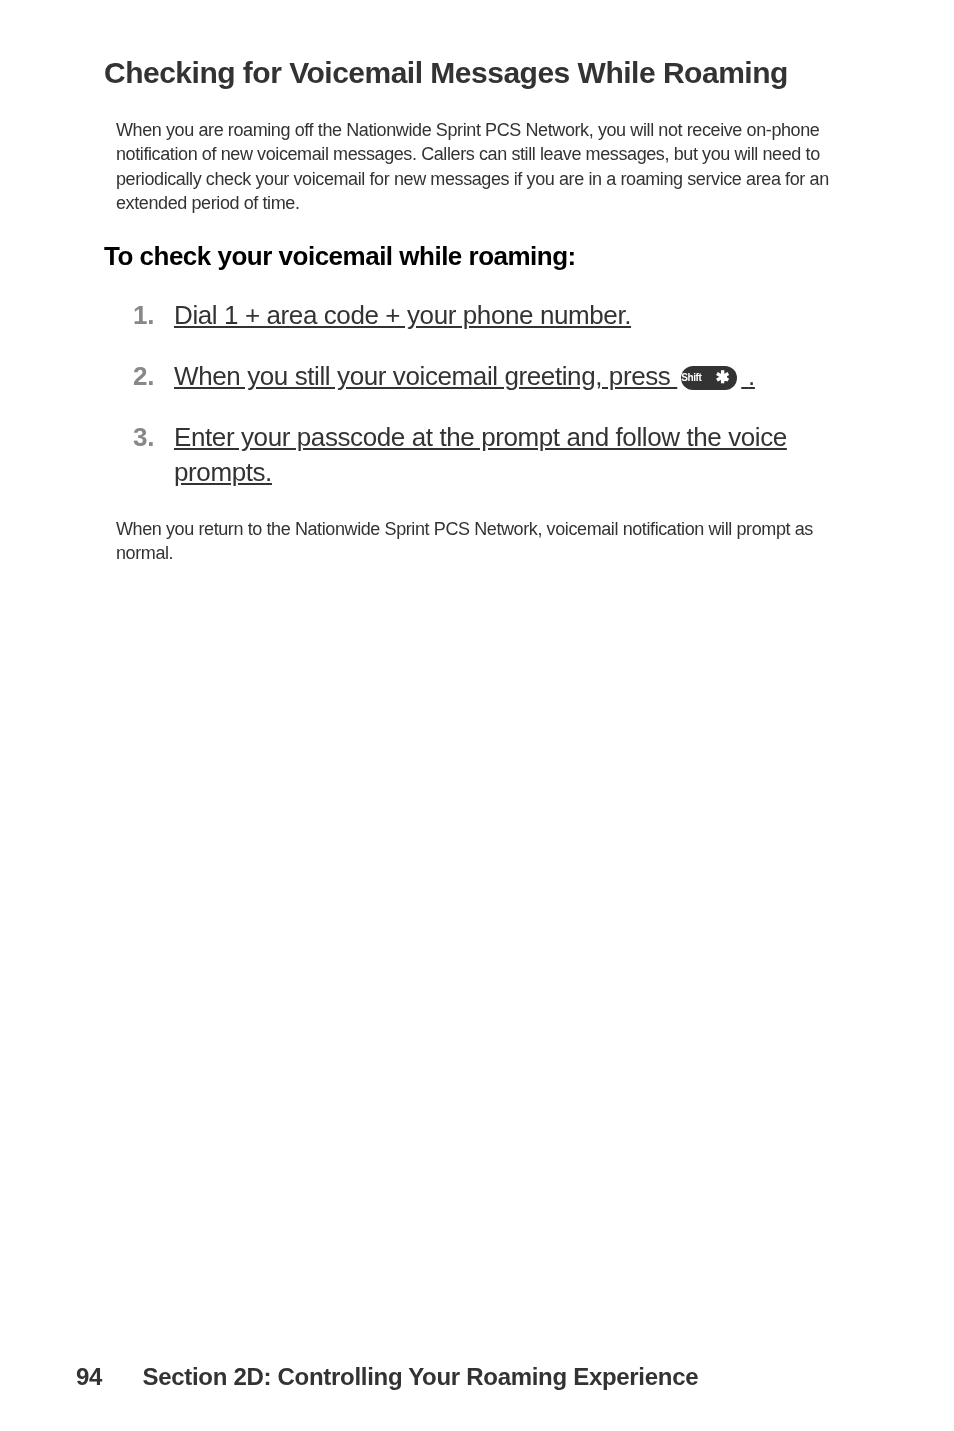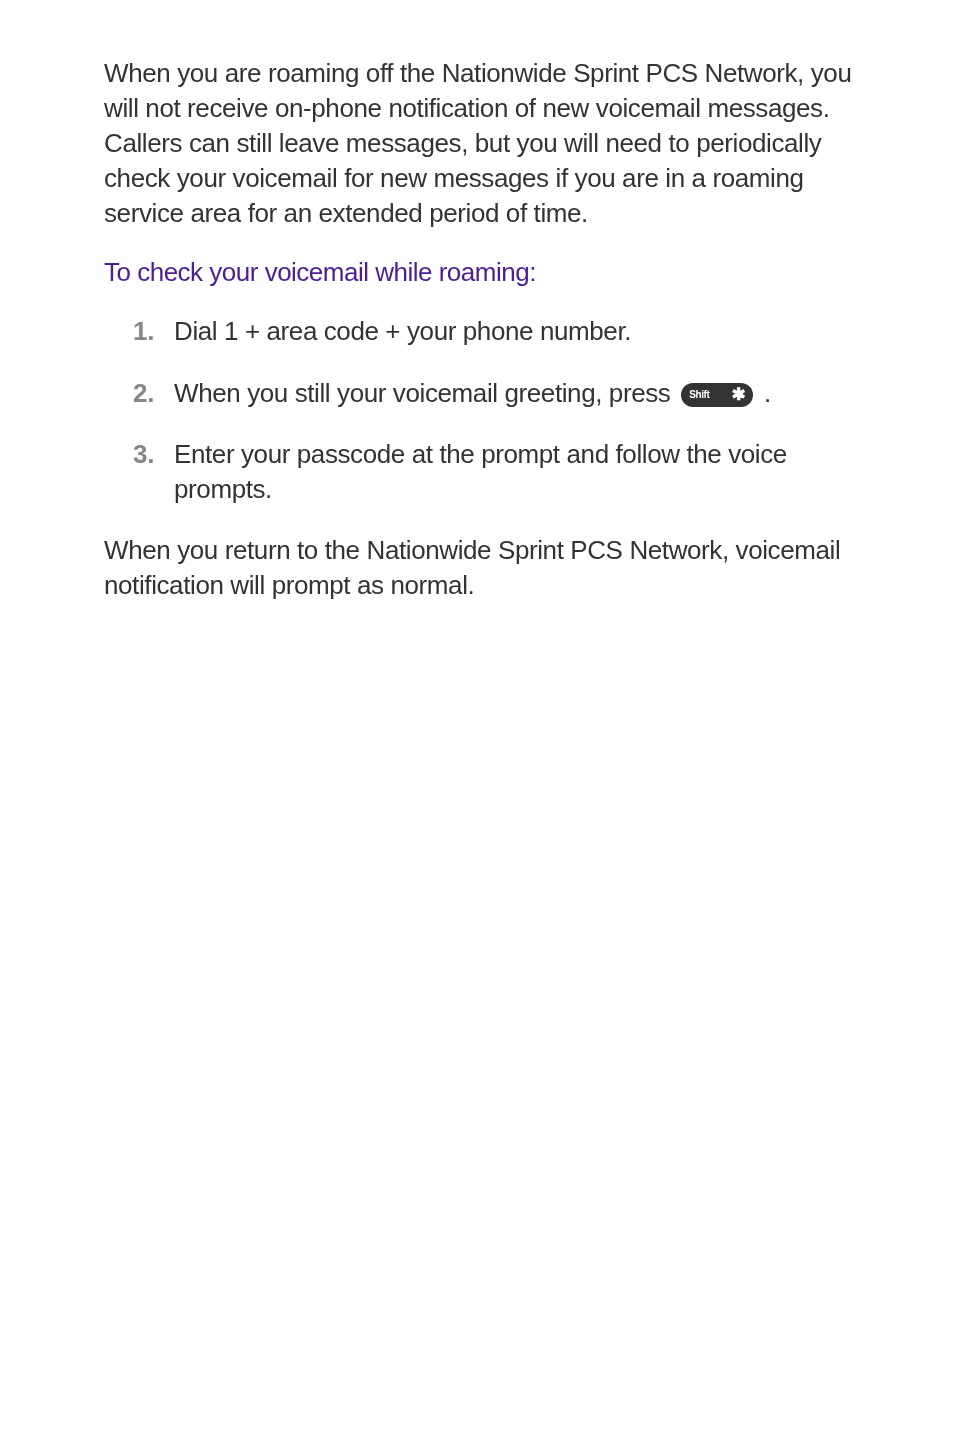--- a/index.html
+++ b/index.html
@@ -22,30 +22,30 @@
     margin-left: 28px;
   }
   h1.heading {
     font-size: 30px;
     font-weight: 800;
     letter-spacing: -0.5px;
     margin: 0 0 28px 0;
     color: #333;
   }
   p.body-text {
-    font-size: 26px;
+    font-size: 18px;
     line-height: 1.35;
     letter-spacing: -0.4px;
-    margin: 0 0 26px 0;
+    margin: 0 0 26px 12px;
     color: #333;
   }
   p.subheading {
     font-size: 26px;
-    font-weight: 400;
-    color: #4c1d95;
+    font-weight: 700;
+    color: #000000;
     letter-spacing: -0.5px;
     margin: 0 0 26px 0;
   }
   ol.steps {
     list-style: none;
     padding: 0;
     margin: 0 0 24px 0;
   }
   ol.steps li {
     display: flex;
@@ -57,35 +57,36 @@
   }
   ol.steps li .num {
     font-weight: 800;
     color: #888;
     flex: 0 0 50px;
     text-align: right;
     margin-right: 20px;
   }
   ol.steps li .step-text {
     flex: 1;
+    text-decoration: underline;
   }
   .shift-key {
     display: inline-block;
     vertical-align: middle;
-    width: 72px;
+    width: 56px;
     height: 24px;
     background: #333;
     border-radius: 12px;
     position: relative;
     color: #fff;
     font-size: 10px;
     font-weight: 700;
     text-align: left;
     line-height: 24px;
-    padding-left: 8px;
+    padding-left: 0;
     box-sizing: border-box;
     margin: 0 4px;
   }
   .shift-key::after {
     content: "";
     position: absolute;
     right: 10px;
     top: 50%;
     transform: translateY(-50%);
     width: 0;
@@ -115,20 +116,21 @@
   .footer .footer-text {
     font-weight: 700;
   }
 </style>
 </head>
 <body>
 
 <div class="page">
   <div class="content">
 
+    <h1 class="heading">Checking for Voicemail Messages While Roaming</h1>
 
     <p class="body-text">When you are roaming off the Nationwide Sprint PCS Network, you will not receive on-phone notification of new voicemail messages. Callers can still leave messages, but you will need to periodically check your voicemail for new messages if you are in a roaming service area for an extended period of time.</p>
 
     <p class="subheading">To check your voicemail while roaming:</p>
 
     <ol class="steps">
       <li>
         <span class="num">1.</span>
         <span class="step-text">Dial 1 + area code + your phone number.</span>
       </li>
@@ -146,13 +148,17 @@
       <li>
         <span class="num">3.</span>
         <span class="step-text">Enter your passcode at the prompt and follow the voice prompts.</span>
       </li>
     </ol>
 
     <p class="body-text">When you return to the Nationwide Sprint PCS Network, voicemail notification will prompt as normal.</p>
 
   </div>
 
+  <div class="footer">
+    <span class="page-no">94</span>
+    <span class="footer-text">Section 2D: Controlling Your Roaming Experience</span>
+  </div>
 </div>
 
 </body></html>

